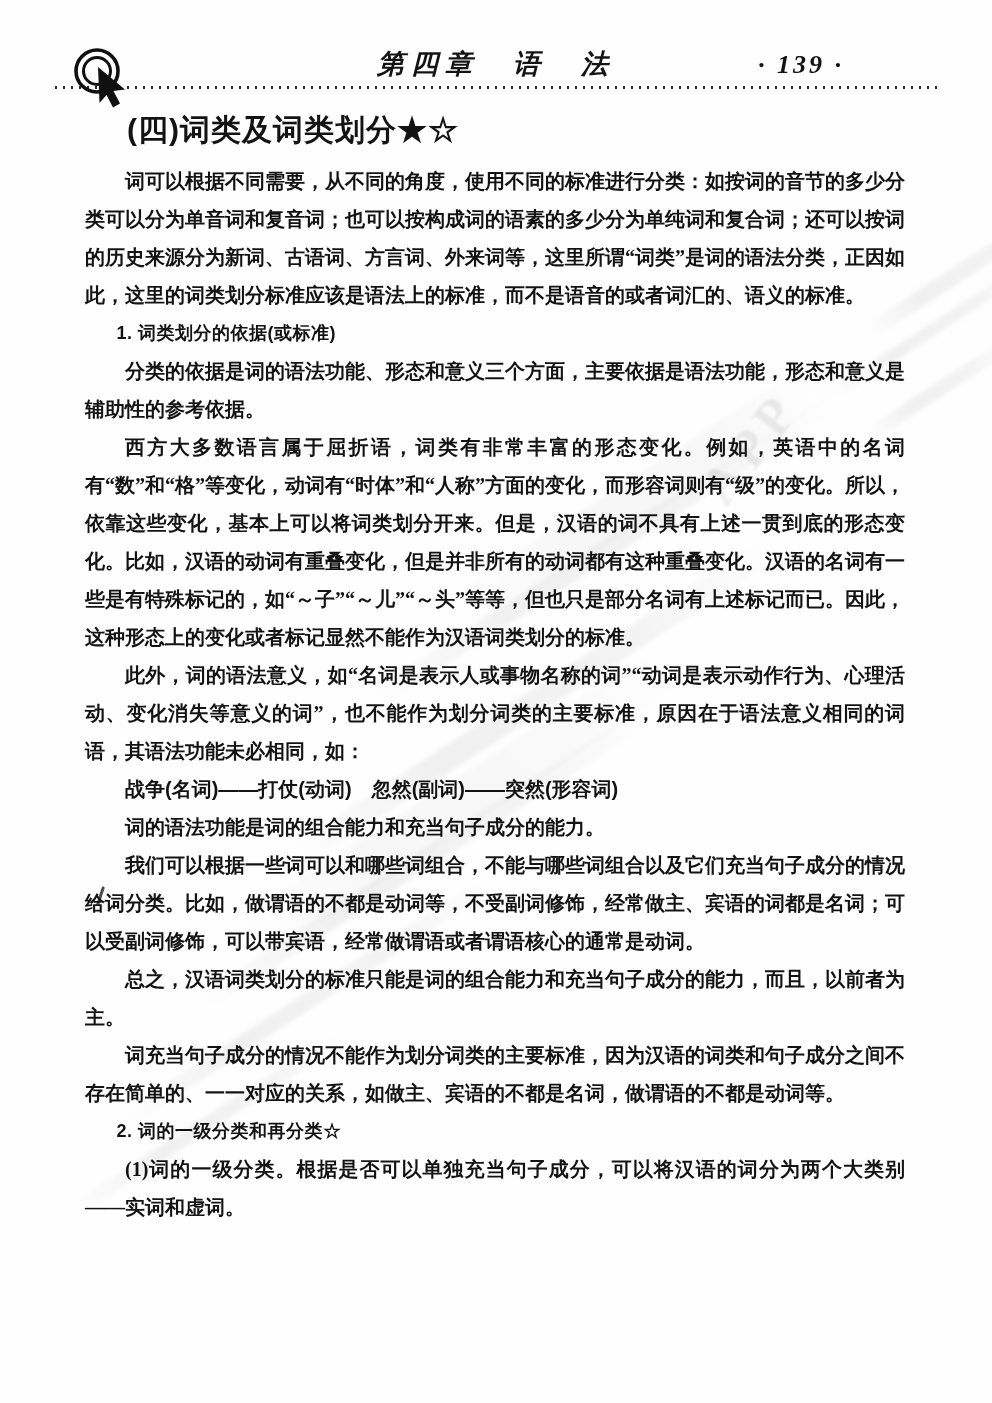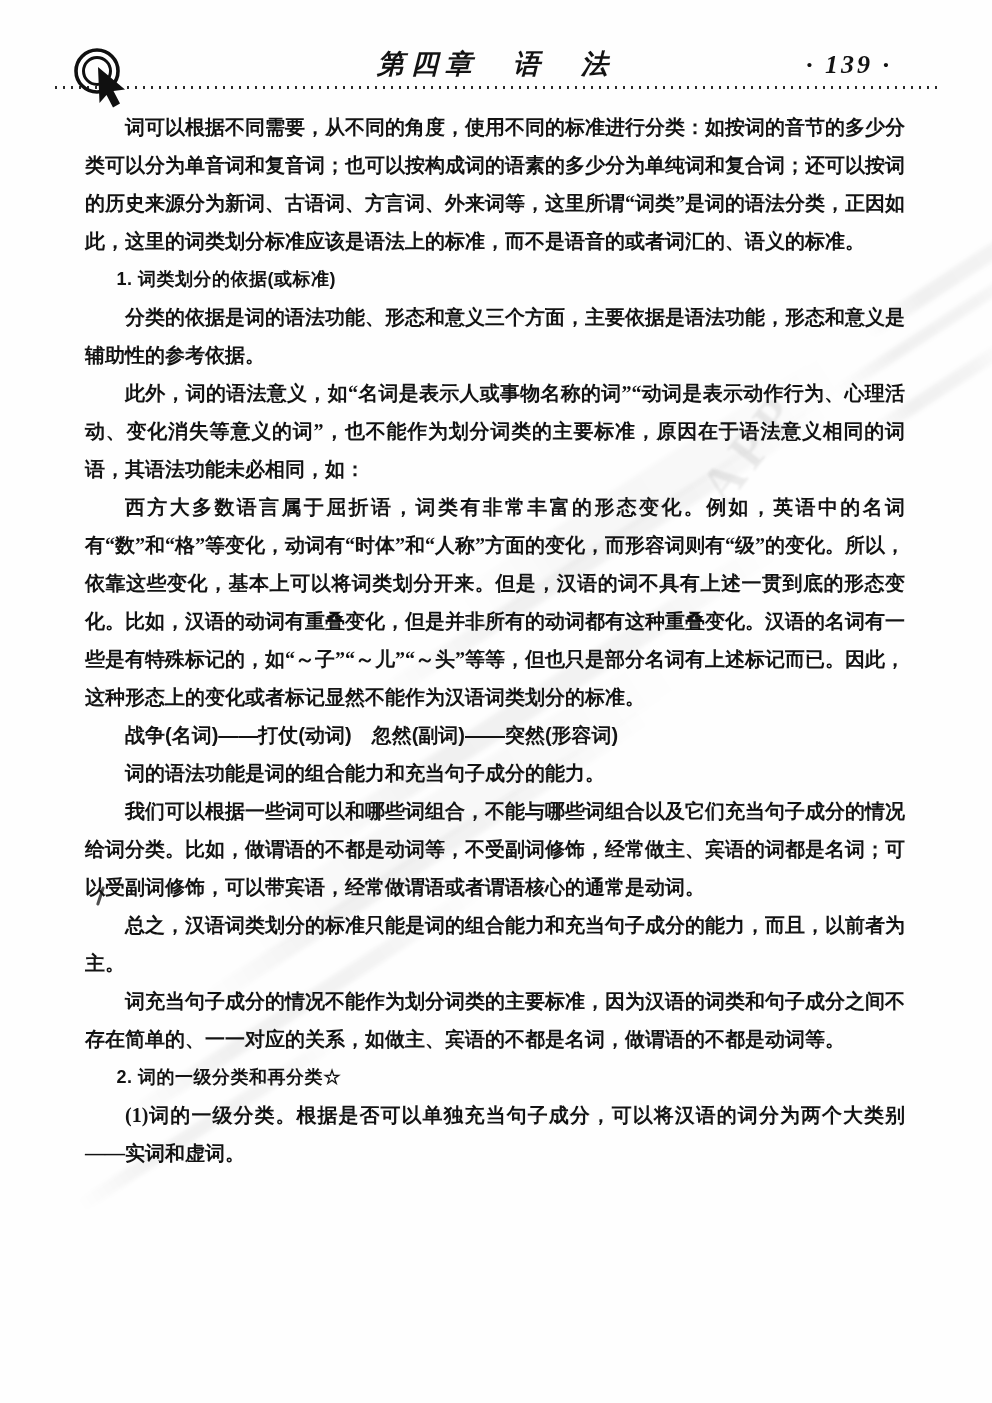--- a/index.html
+++ b/index.html
@@ -25,23 +25,23 @@
   }
 
   
   .hdr-icon { position:absolute; left:70px; top:44px; z-index:3; }
   .chapter-title {
     position:absolute; left:0; top:46px; width:100%; text-align:center;
     font-size:27px; font-weight:bold; font-style:italic;
     letter-spacing:7px; z-index:2;
   }
   .page-number {
-    position:absolute; left:784px; top:50px; width:130px;
+    position:absolute; left:758px; top:50px; width:130px;
     font-size:26px; font-weight:bold; font-style:italic;
-    letter-spacing:3px; z-index:2; text-align:center;
+    letter-spacing:3px; z-index:2; 
   }
   .dotted-rule {
     position:absolute; left:55px; top:86px; width:885px; height:3px; z-index:1;
     background:repeating-linear-gradient(to right, #2b2b2b 0 2.5px, transparent 2.5px 8px);
   }
 
   
   .content {
     position:absolute; left:85px; top:108px; width:820px; z-index:2;
   }
@@ -95,27 +95,28 @@
       <path d="M28 23 L55 45.5 L43.5 47 L50 59.5 L43 63.5 L36.5 51 L29.5 59 Z" fill="#101010"></path>
     </svg>
   </div>
   <div class="chapter-title">第四章　语　法</div>
   <div class="page-number">· 139 ·</div>
   <div class="dotted-rule"></div>
 
   <div class="tick-mark"></div>
 
   <div class="content">
+    <h1 class="main-heading">(四)词类及词类划分★☆</h1>
 
     <p>词可以根据不同需要，从不同的角度，使用不同的标准进行分类：如按词的音节的多少分类可以分为单音词和复音词；也可以按构成词的语素的多少分为单纯词和复合词；还可以按词的历史来源分为新词、古语词、方言词、外来词等，这里所谓“词类”是词的语法分类，正因如此，这里的词类划分标准应该是语法上的标准，而不是语音的或者词汇的、语义的标准。</p>
 
     <h2 class="sub-heading">1. 词类划分的依据(或标准)</h2>
     <p>分类的依据是词的语法功能、形态和意义三个方面，主要依据是语法功能，形态和意义是辅助性的参考依据。</p>
+    <p>西方大多数语言属于屈折语，词类有非常丰富的形态变化。例如，英语中的名词有“数”和“格”等变化，动词有“时体”和“人称”方面的变化，而形容词则有“级”的变化。所以，依靠这些变化，基本上可以将词类划分开来。但是，汉语的词不具有上述一贯到底的形态变化。比如，汉语的动词有重叠变化，但是并非所有的动词都有这种重叠变化。汉语的名词有一些是有特殊标记的，如“～子”“～儿”“～头”等等，但也只是部分名词有上述标记而已。因此，这种形态上的变化或者标记显然不能作为汉语词类划分的标准。</p>
     <p>此外，词的语法意义，如“名词是表示人或事物名称的词”“动词是表示动作行为、心理活动、变化消失等意义的词”，也不能作为划分词类的主要标准，原因在于语法意义相同的词语，其语法功能未必相同，如：</p>
-    <p>西方大多数语言属于屈折语，词类有非常丰富的形态变化。例如，英语中的名词有“数”和“格”等变化，动词有“时体”和“人称”方面的变化，而形容词则有“级”的变化。所以，依靠这些变化，基本上可以将词类划分开来。但是，汉语的词不具有上述一贯到底的形态变化。比如，汉语的动词有重叠变化，但是并非所有的动词都有这种重叠变化。汉语的名词有一些是有特殊标记的，如“～子”“～儿”“～头”等等，但也只是部分名词有上述标记而已。因此，这种形态上的变化或者标记显然不能作为汉语词类划分的标准。</p>
     <p class="emph-line">战争(名词)——打仗(动词)　忽然(副词)——突然(形容词)</p>
     <p class="emph-line">词的语法功能是词的组合能力和充当句子成分的能力。</p>
     <p>我们可以根据一些词可以和哪些词组合，不能与哪些词组合以及它们充当句子成分的情况给词分类。比如，做谓语的不都是动词等，不受副词修饰，经常做主、宾语的词都是名词；可以受副词修饰，可以带宾语，经常做谓语或者谓语核心的通常是动词。</p>
     <p>总之，汉语词类划分的标准只能是词的组合能力和充当句子成分的能力，而且，以前者为主。</p>
     <p>词充当句子成分的情况不能作为划分词类的主要标准，因为汉语的词类和句子成分之间不存在简单的、一一对应的关系，如做主、宾语的不都是名词，做谓语的不都是动词等。</p>
 
     <h2 class="sub-heading">2. 词的一级分类和再分类☆</h2>
     <p>(1)词的一级分类。根据是否可以单独充当句子成分，可以将汉语的词分为两个大类别——实词和虚词。</p>
   </div>
 

